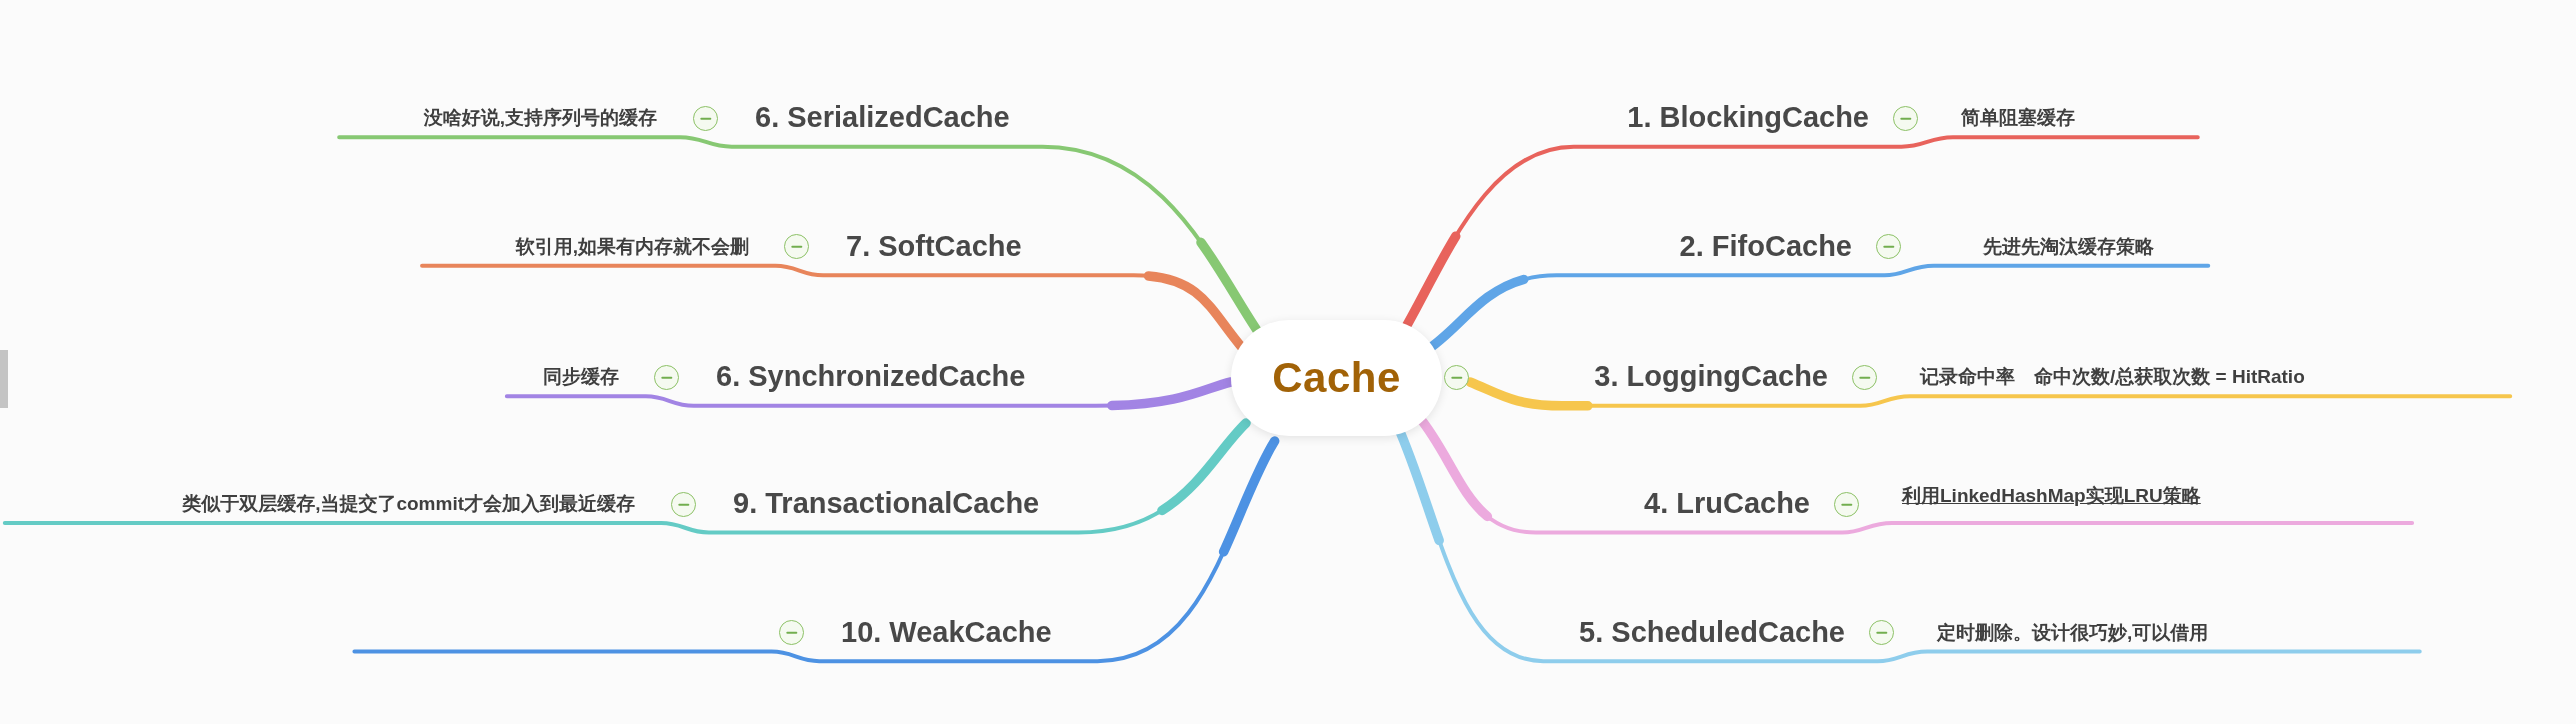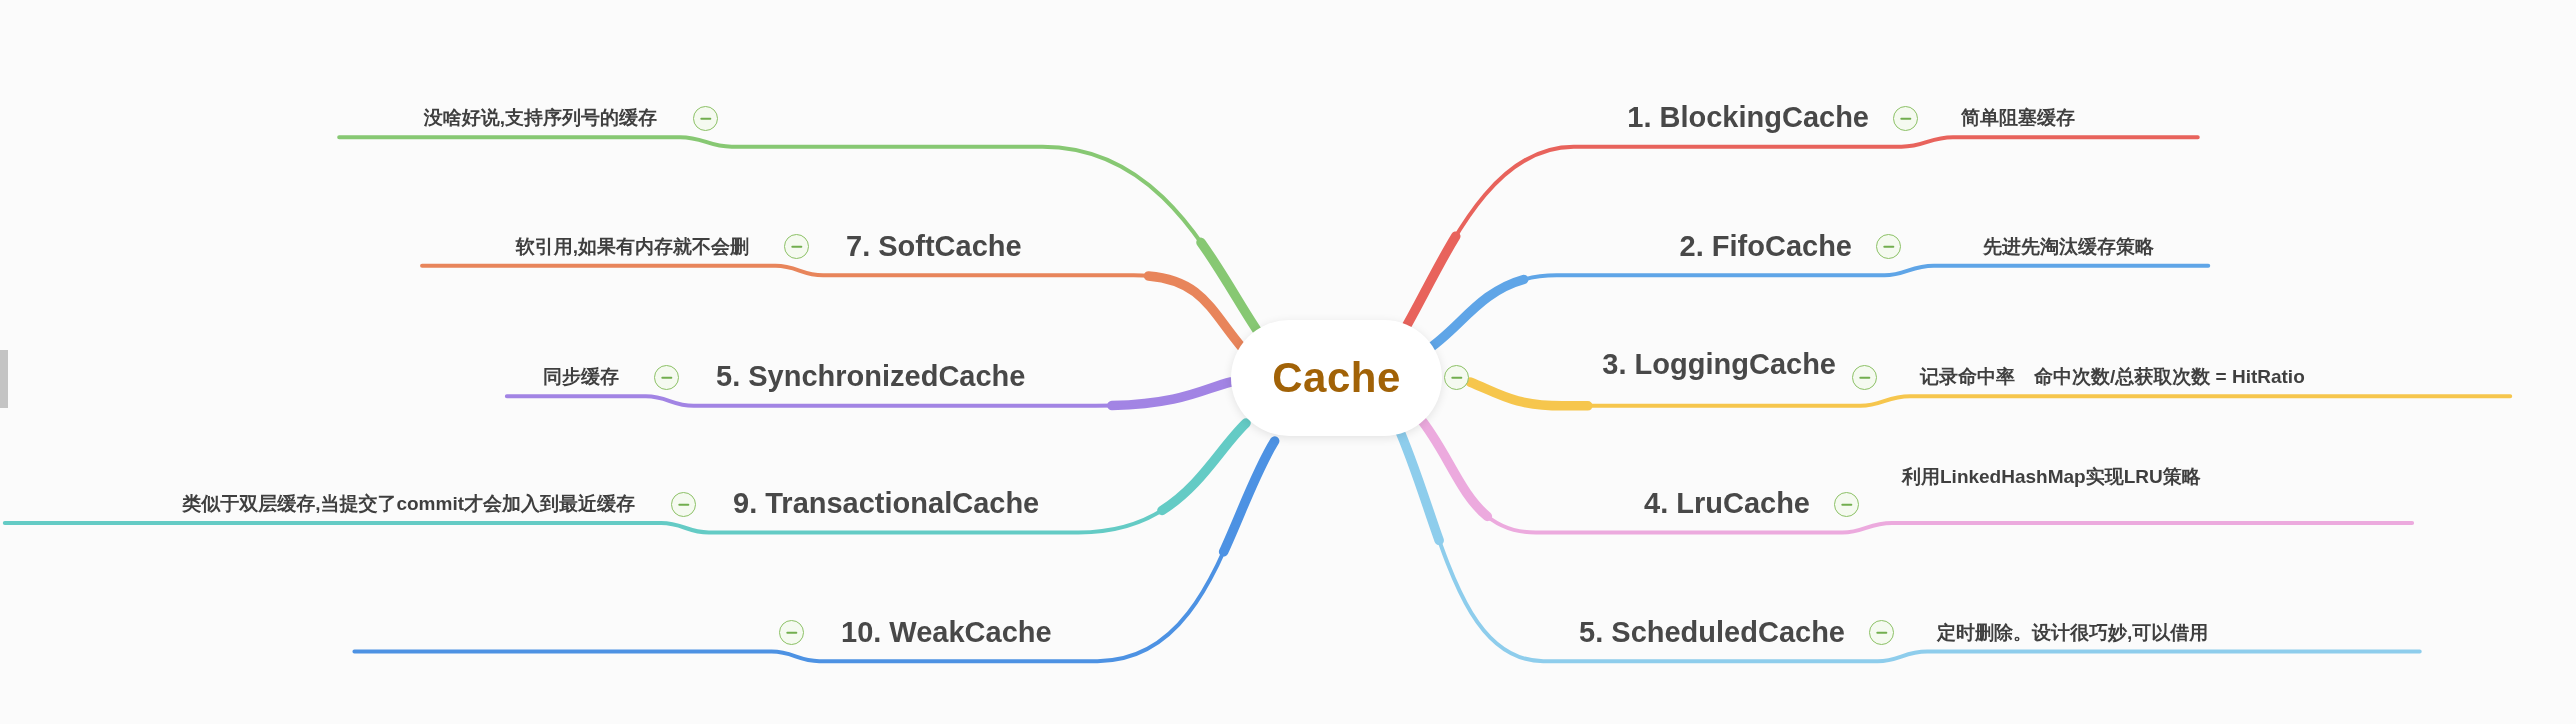--- a/index.html
+++ b/index.html
@@ -78,45 +78,46 @@
 <div class="label topic anchor-right" style="top: 117px; left: 1869px;">1. BlockingCache</div>
     <div class="label note anchor-left" style="top: 118px; left: 1961px;">简单阻塞缓存</div>
     <div class="collapse" style="left: 1893px; top: 106px;">
       <div class="minus"></div>
     </div>
     <div class="label topic anchor-right" style="top: 246px; left: 1852px;">2. FifoCache</div>
     <div class="label note anchor-left" style="top: 247px; left: 1983px;">先进先淘汰缓存策略</div>
     <div class="collapse" style="left: 1876px; top: 234px;">
       <div class="minus"></div>
     </div>
-    <div class="label topic anchor-right" style="top: 364px; left: 1828px; margin-left: 8px;">3. LoggingCache</div>
+    <div class="label topic anchor-right" style="top: 376px; left: 1828px;">3. LoggingCache</div>
     <div class="label note anchor-left" style="top: 377px; left: 1920px;">记录命中率　命中次数/总获取次数 = HitRatio</div>
     <div class="collapse" style="left: 1852px; top: 365px;">
       <div class="minus"></div>
     </div>
     <div class="label topic anchor-right" style="top: 503px; left: 1810px;">4. LruCache</div>
-    <div class="label note anchor-left" style="top: 477px; left: 1902px;">利用LinkedHashMap实现LRU策略</div>
+    <div class="label note anchor-left" style="top: 496px; left: 1902px; text-decoration: underline;">利用LinkedHashMap实现LRU策略</div>
     <div class="collapse" style="left: 1834px; top: 492px;">
       <div class="minus"></div>
     </div>
     <div class="label topic anchor-right" style="top: 632px; left: 1845px;">5. ScheduledCache</div>
     <div class="label note anchor-left" style="top: 633px; left: 1937px;">定时删除。设计很巧妙,可以借用</div>
     <div class="collapse" style="left: 1869px; top: 620px;">
       <div class="minus"></div>
     </div>
+    <div class="label topic anchor-left" style="top: 117px; left: 755px;">6. SerializedCache</div>
     <div class="label note anchor-right" style="top: 118px; left: 657px;">没啥好说,支持序列号的缓存</div>
     <div class="collapse" style="left: 693px; top: 106px;">
       <div class="minus"></div>
     </div>
     <div class="label topic anchor-left" style="top: 246px; left: 846px;">7. SoftCache</div>
     <div class="label note anchor-right" style="top: 247px; left: 749px;">软引用,如果有内存就不会删</div>
     <div class="collapse" style="left: 784px; top: 234px;">
       <div class="minus"></div>
     </div>
-    <div class="label topic anchor-left" style="top: 376px; left: 716px;">5. SynchronizedCache</div>
+    <div class="label topic anchor-left" style="top: 376px; left: 716px;">6. SynchronizedCache</div>
     <div class="label note anchor-right" style="top: 377px; left: 619px;">同步缓存</div>
     <div class="collapse" style="left: 654px; top: 365px;">
       <div class="minus"></div>
     </div>
     <div class="label topic anchor-left" style="top: 503px; left: 733px;">9. TransactionalCache</div>
     <div class="label note anchor-right" style="top: 504px; left: 635px;">类似于双层缓存,当提交了commit才会加入到最近缓存</div>
     <div class="collapse" style="left: 671px; top: 492px;">
       <div class="minus"></div>
     </div>
     <div class="label topic anchor-left" style="top: 632px; left: 841px;">10. WeakCache</div>

